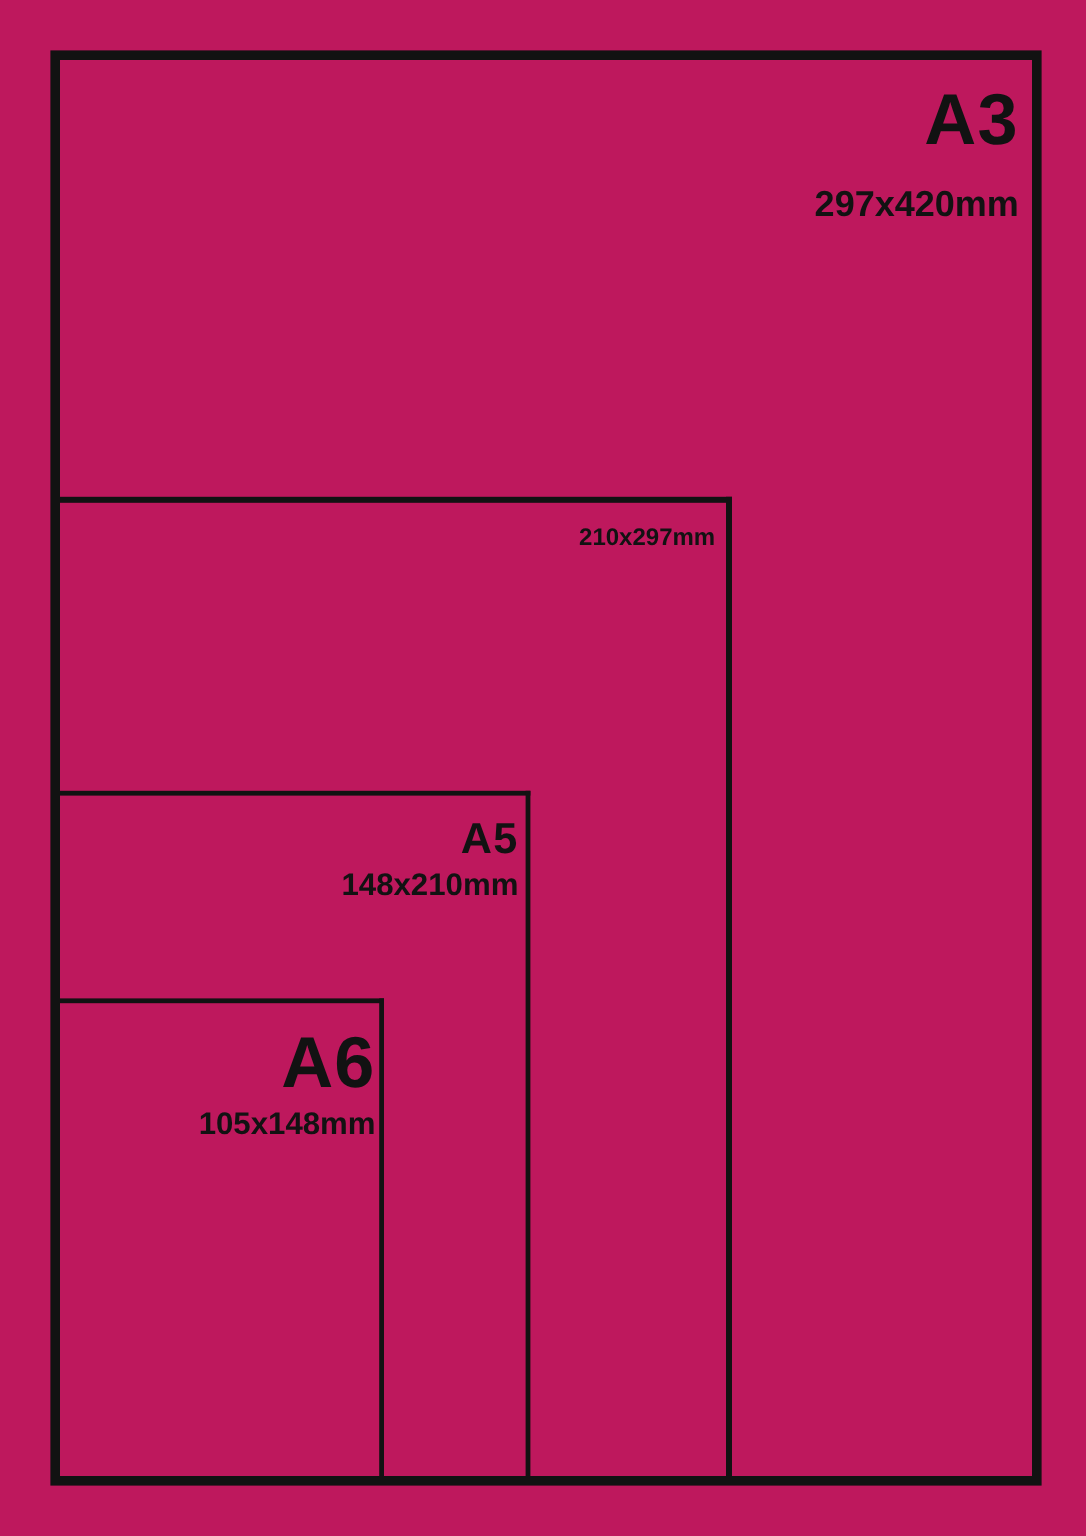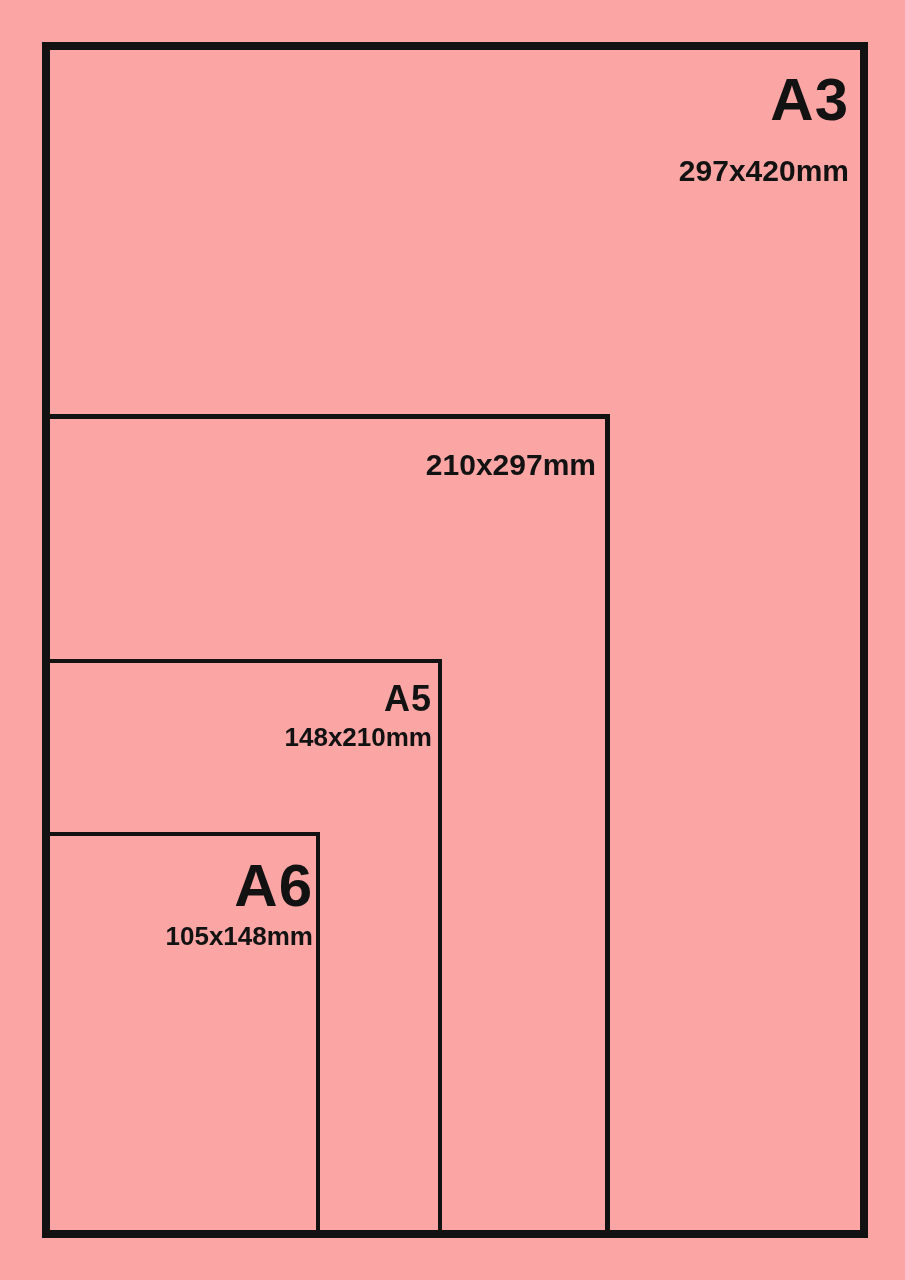--- a/index.html
+++ b/index.html
@@ -4,21 +4,21 @@
 <style>
   html, body {
     margin: 0;
     padding: 0;
     background: #ffffff;
   }
   .canvas {
     position: relative;
     width: 905px;
     height: 1280px;
-    background: #fca5a5;
+    background: #be185d;
     overflow: hidden;
     font-family: "Liberation Sans", sans-serif;
     color: #121212;
   }
   
   .rect {
     position: absolute;
     box-sizing: border-box;
     background: transparent;
   }
@@ -69,21 +69,21 @@
     display: block;
     font-weight: bold;
     line-height: 1;
   }
   .label-a3 { top: 70px;  right: 56px; }
   .label-a3 .size-name { font-size: 60px; }
   .label-a3 .size-dims { font-size: 30px; margin-top: 26px; }
 
   .label-a4 { top: 438px; right: 309px; }
   .label-a4 .size-name { font-size: 56px; }
-  .label-a4 .size-dims { font-size: 30px; margin-top: 12px; }
+  .label-a4 .size-dims { font-size: 20px; margin-top: 0; }
 
   .label-a5 { top: 681px; right: 473px; }
   .label-a5 .size-name { font-size: 36px; }
   .label-a5 .size-dims { font-size: 26px; margin-top: 7px; }
 
   .label-a6 { top: 856px; right: 592px; }
   .label-a6 .size-name { font-size: 60px; }
   .label-a6 .size-dims { font-size: 26px; margin-top: 7px; }
 </style>
 </head>

